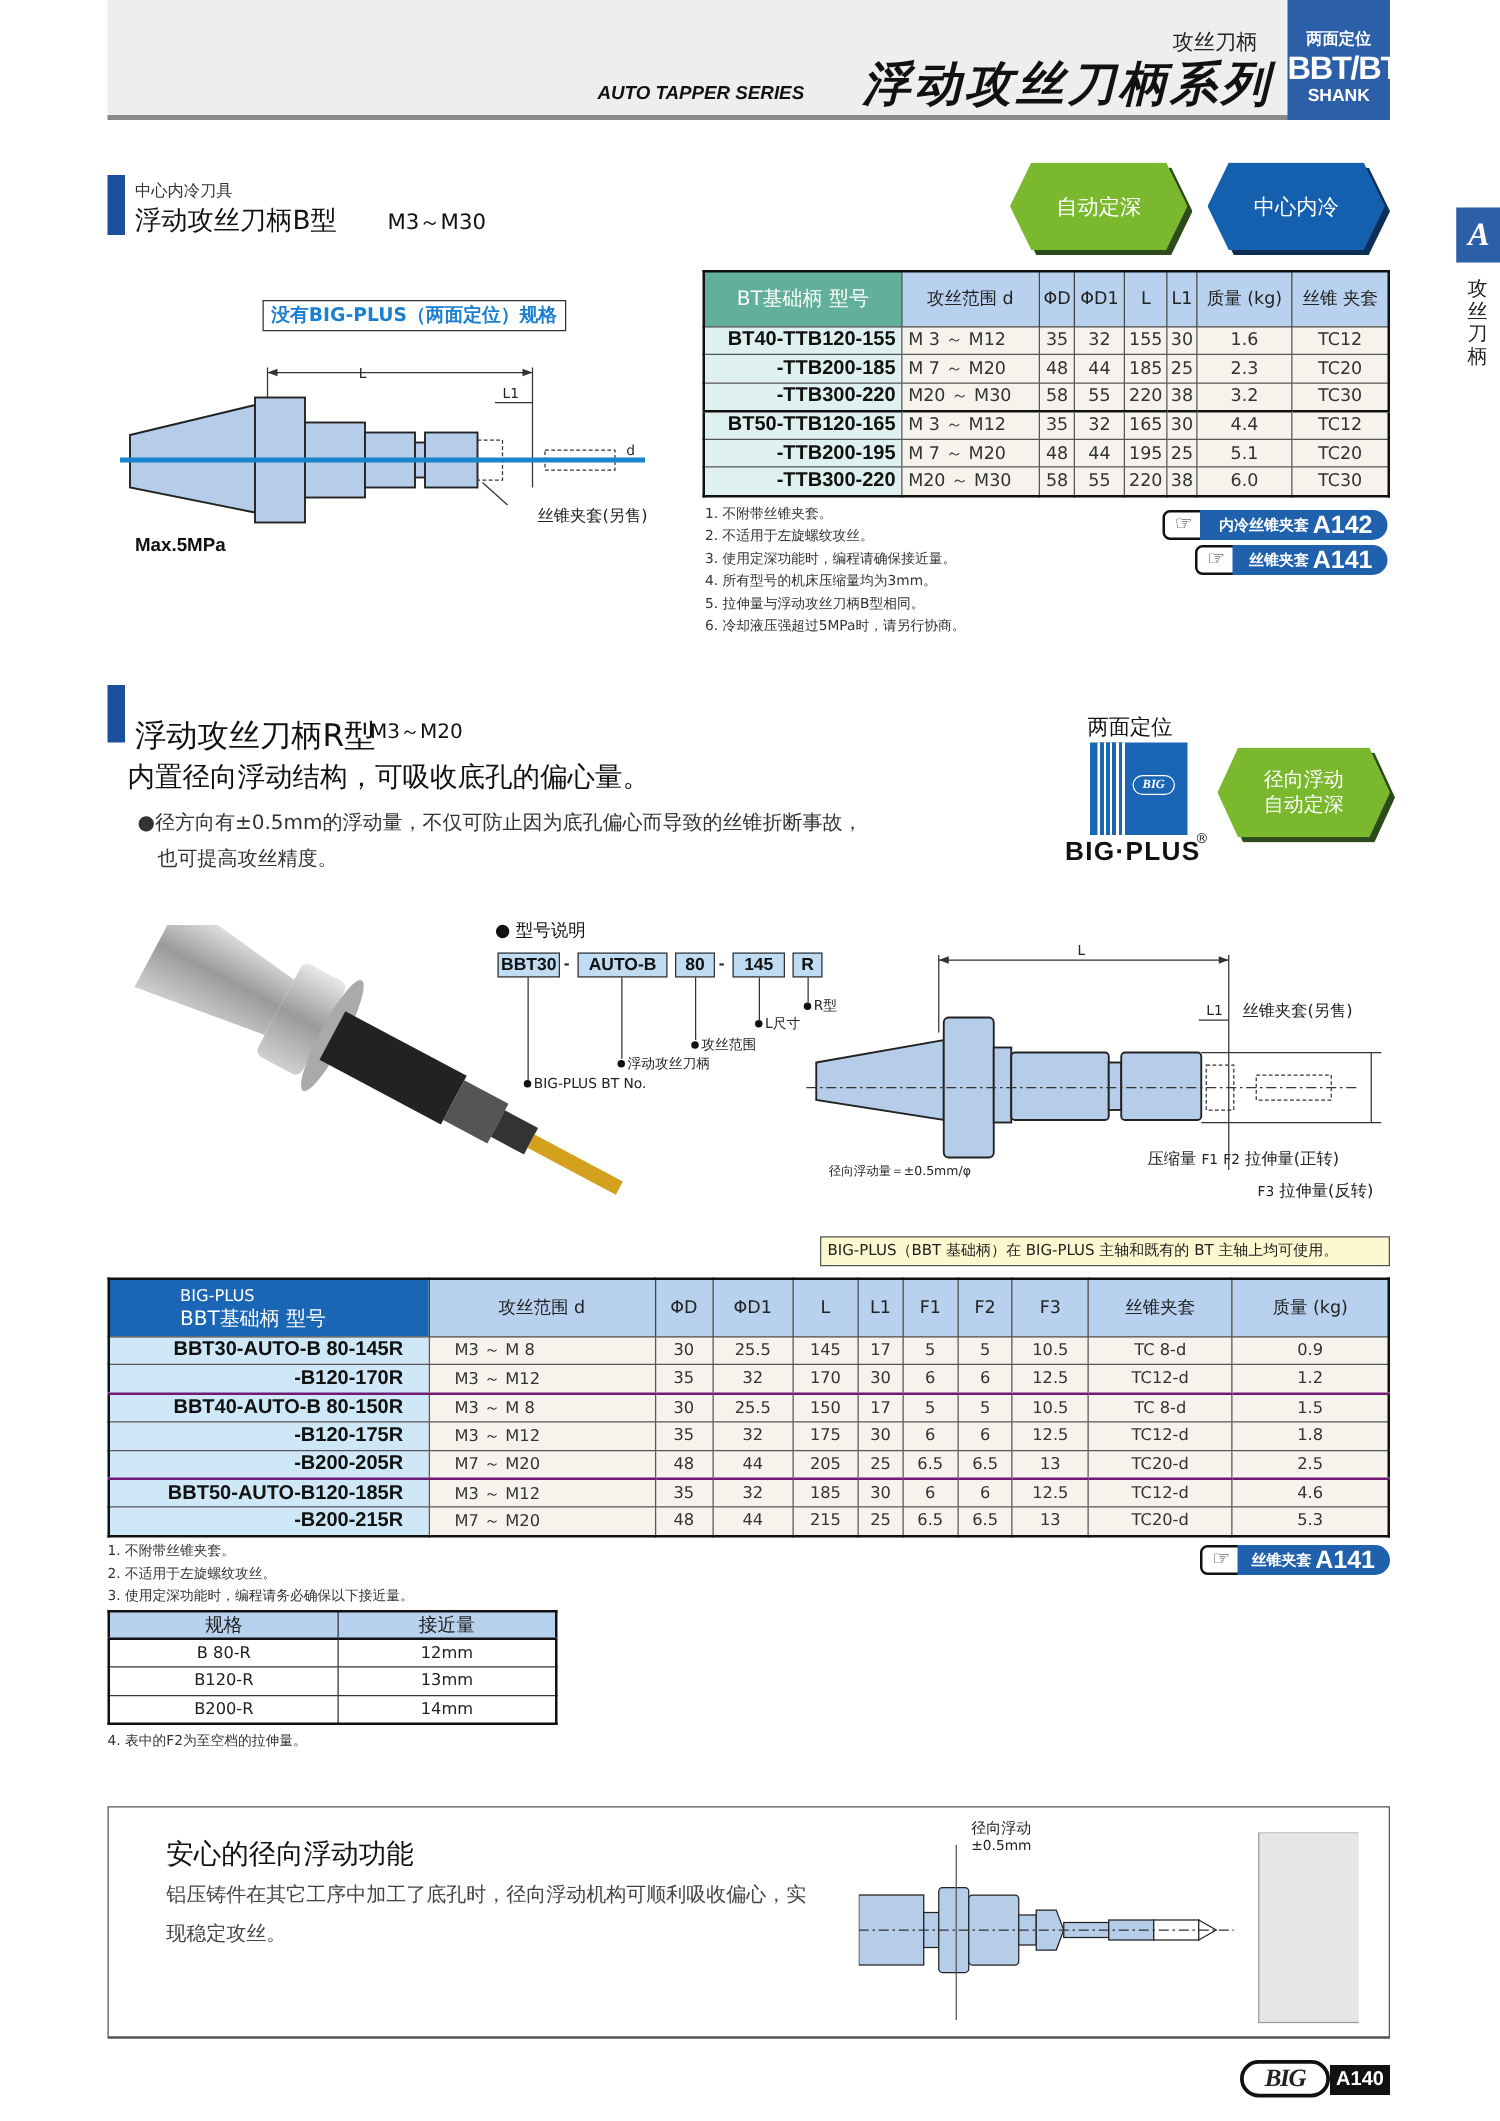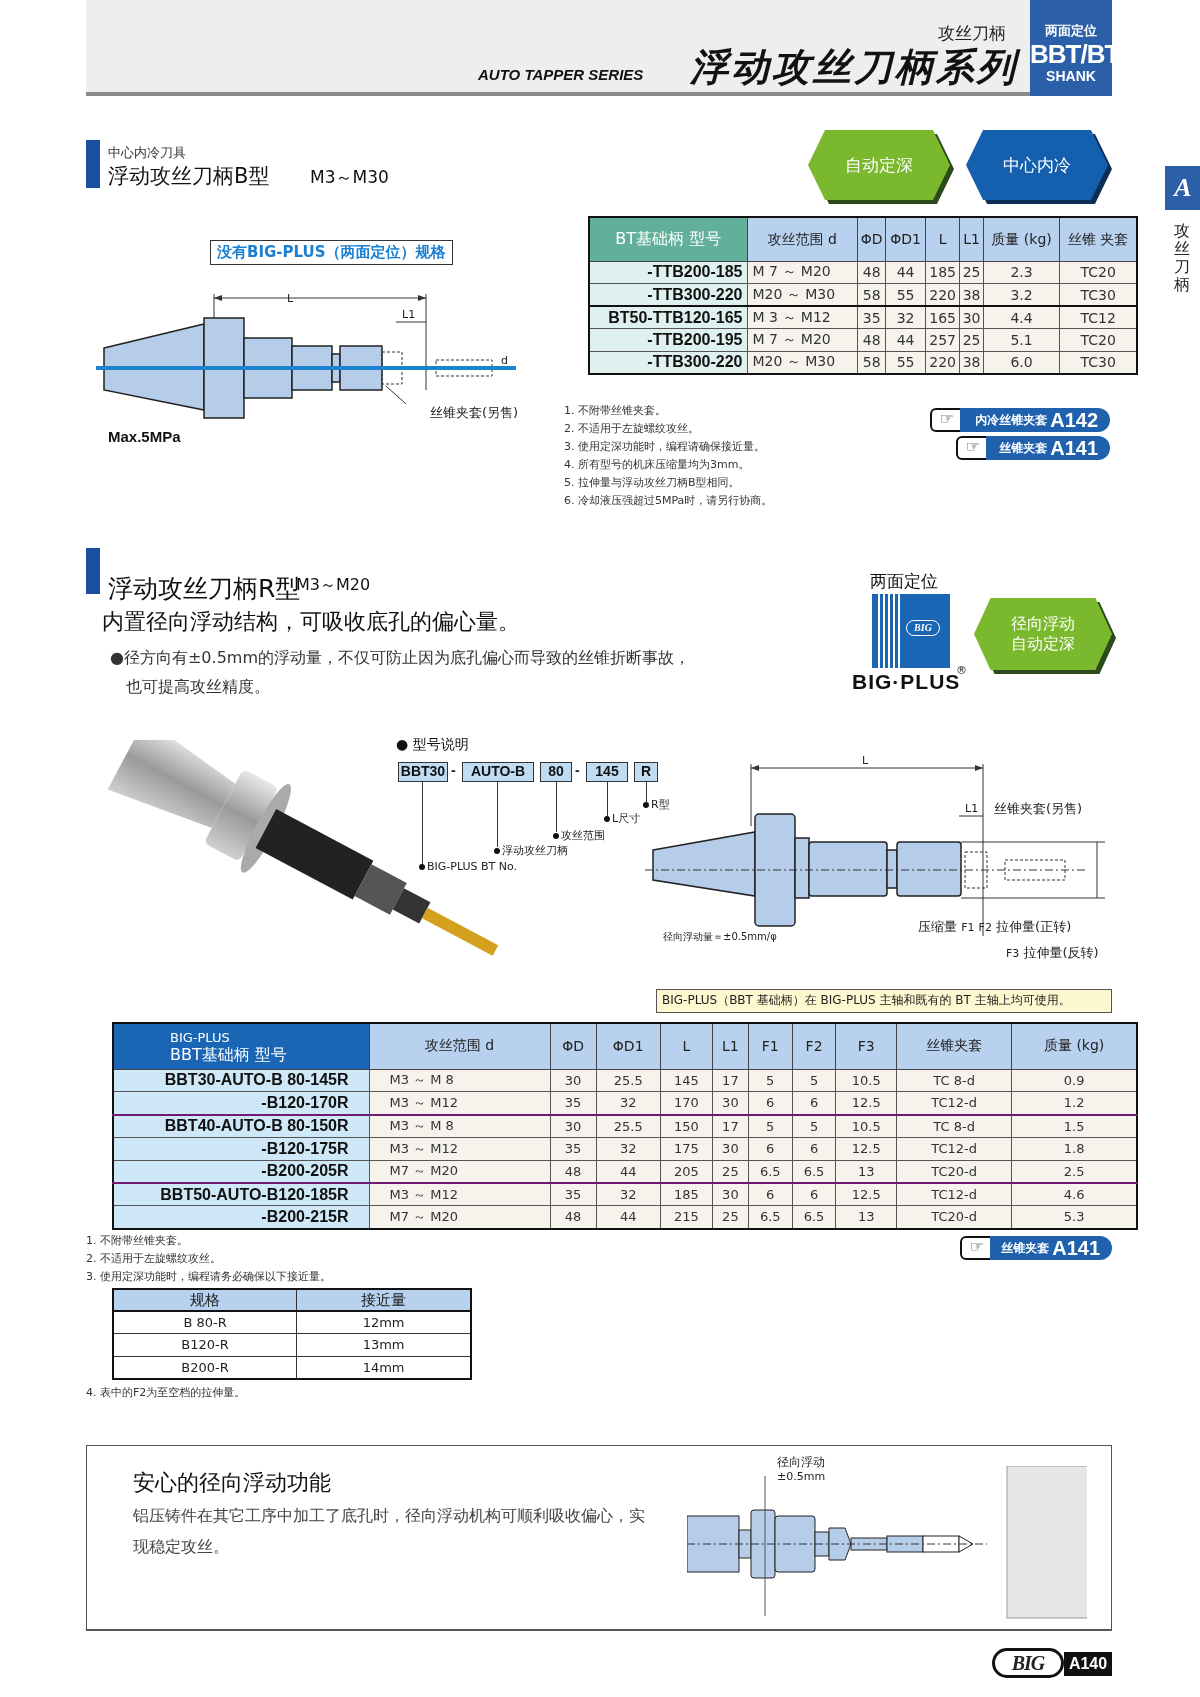--- a/index.html
+++ b/index.html
@@ -32,21 +32,21 @@
   .hex { display: flex; align-items: center; justify-content: center; color: #fff; text-align: center;
          clip-path: polygon(12% 0, 88% 0, 100% 50%, 88% 100%, 12% 100%, 0 50%); }
   .hex.green { background: #7ab82e; }
   .hex.blue { background: #1560ae; }
   .hex-shadow { clip-path: polygon(12% 0, 88% 0, 100% 50%, 88% 100%, 12% 100%, 0 50%); background: #2c4a1a; }
   .hex-shadow.bl { background: #0d2e55; }
 
   .note-box { border: 1.5px solid #333; color: #1a7fd0; font-weight: bold; font-size: 15px; padding: 2px 6px; background: #fff; }
 
   
-  table { border-collapse: collapse; margin-left: 26px; }
+  table { border-collapse: collapse; }
   .t1 { left: 562px; top: 216px; width: 550px; font-size: 14px; border: 2px solid #111; }
   .t1 th { background: #b8d1ee; font-weight: normal; border: 1px solid #444; height: 44px; font-size: 14px; line-height: 16px; }
   .t1 th.first { background: #63b09a; color: #fff; font-size: 16px; width: 158px; }
   .t1 td { border: 1px solid #555; height: 22.6px; text-align: center; background: #f5f3ec; color: #333; }
   .t1 td.model { background: #dff1ef; text-align: right; font-weight: bold; font-size: 16px; padding-right: 4px; color: #111; font-family: "Liberation Sans", sans-serif; }
   .t1 tr.grp td { border-top: 2px solid #111; }
   .t1 td.rng { text-align: left; padding-left: 5px; }
 
   .notes1 { left: 564px; top: 402px; font-size: 11px; line-height: 18px; color: #333; }
   .ref { height: 24px; background: #1f61ad; color: #fff; border-radius: 0 12px 12px 0; display: flex; align-items: center; justify-content: flex-end; padding-right: 12px; font-size: 12px; font-weight: bold; }
@@ -153,20 +153,30 @@
       <th>ΦD</th>
       <th>ΦD1</th>
       <th>L</th>
       <th>L1</th>
       <th>质量 (kg)</th>
       <th>丝锥 夹套</th>
     </tr>
   </thead>
   <tbody>
     <tr>
+      <td class="model">BT40-TTB120-155</td>
+        <td class="rng">M 3 ～ M12</td>
+        <td>35</td>
+        <td>32</td>
+        <td>155</td>
+        <td>30</td>
+        <td>1.6</td>
+        <td>TC12</td>
+    </tr>
+    <tr>
       <td class="model">-TTB200-185</td>
         <td class="rng">M 7 ～ M20</td>
         <td>48</td>
         <td>44</td>
         <td>185</td>
         <td>25</td>
         <td>2.3</td>
         <td>TC20</td>
     </tr>
     <tr>
@@ -187,21 +197,21 @@
         <td>165</td>
         <td>30</td>
         <td>4.4</td>
         <td>TC12</td>
     </tr>
     <tr>
       <td class="model">-TTB200-195</td>
         <td class="rng">M 7 ～ M20</td>
         <td>48</td>
         <td>44</td>
-        <td>257</td>
+        <td>195</td>
         <td>25</td>
         <td>5.1</td>
         <td>TC20</td>
     </tr>
     <tr>
       <td class="model">-TTB300-220</td>
         <td class="rng">M20 ～ M30</td>
         <td>58</td>
         <td>55</td>
         <td>220</td>

